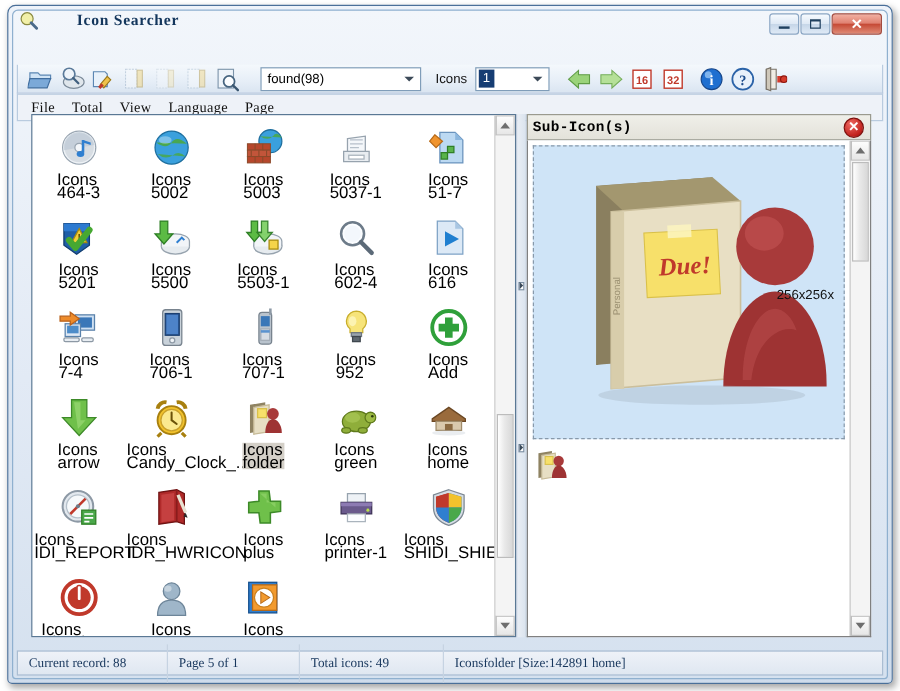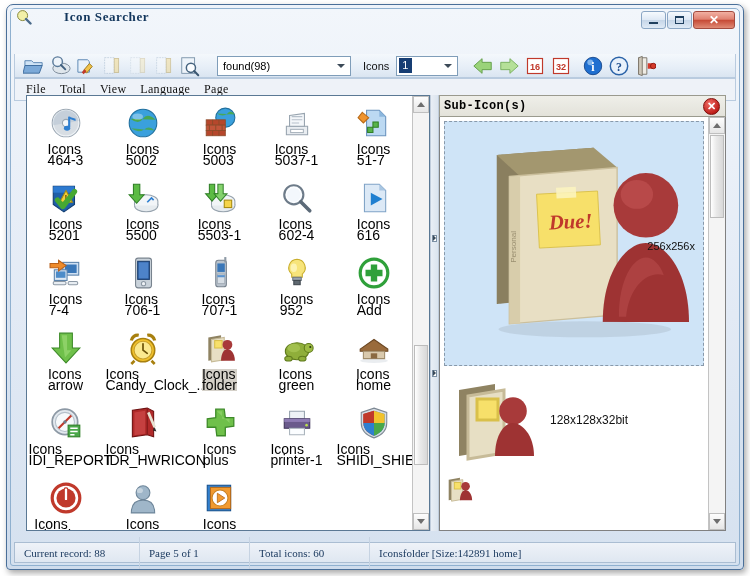--- a/index.html
+++ b/index.html
@@ -847,32 +847,20 @@
                 <path d="M178 210 C178 168 194 144 208 144 C216 144 224 152 228 164 C214 158 190 172 186 210 Z" fill="#bb5050" opacity="0.5"></path>
 
                 <ellipse cx="140" cy="224" rx="96" ry="9" fill="#9aa9b6" opacity="0.3"></ellipse>
               </svg>
               <div class="preview-dim">256x256x</div>
             </div>
 
             <div id="sub-rows">
                 <div class="sub-row">
                   <div class="art">
-                    <svg class="art-svg" viewBox="0 0 32 32" width="96" height="96">
-                      <path d="M5 6 L17 4 L17 26 L5 28z" fill="#8f8362"></path>
-                      <path d="M8 8 L20 6 L20 27 L8 29z" fill="#e7dfc4" stroke="#c7bb98"></path>
-                      <rect x="11" y="9" width="7" height="7" fill="#f7e06a" stroke="#d9c04a"></rect>
-                      <circle cx="23" cy="13" r="4.6" fill="#a83a3a"></circle>
-                      <path d="M17 28 C17 21 20 17 23 17 C26 17 30 21 30 28z" fill="#9e3333"></path>
-                    </svg>
-                  </div>
-                  <div class="dim">128x128x32bit</div>
-                </div>
-                <div class="sub-row">
-                  <div class="art">
                     <svg class="art-svg" viewBox="0 0 32 32" width="30" height="30">
                       <path d="M5 6 L17 4 L17 26 L5 28z" fill="#8f8362"></path>
                       <path d="M8 8 L20 6 L20 27 L8 29z" fill="#e7dfc4" stroke="#c7bb98"></path>
                       <rect x="11" y="9" width="7" height="7" fill="#f7e06a" stroke="#d9c04a"></rect>
                       <circle cx="23" cy="13" r="4.6" fill="#a83a3a"></circle>
                       <path d="M17 28 C17 21 20 17 23 17 C26 17 30 21 30 28z" fill="#9e3333"></path>
                     </svg>
                   </div>
                 </div>
               </div>
@@ -889,18 +877,18 @@
                 <i class="down"></i>
               </div>
           </div>
         </div>
       </div>
     </div>
 
     <div id="status-bar">
       <div class="status-cell s1">Current record: 88</div>
       <div class="status-cell s2">Page 5 of 1</div>
-      <div class="status-cell s3">Total icons: 60</div>
+      <div class="status-cell s3">Total icons: 49</div>
       <div class="status-cell">Iconsfolder [Size:142891 home]</div>
     </div>
 
   </div>
 </div>
 
 </body></html>

